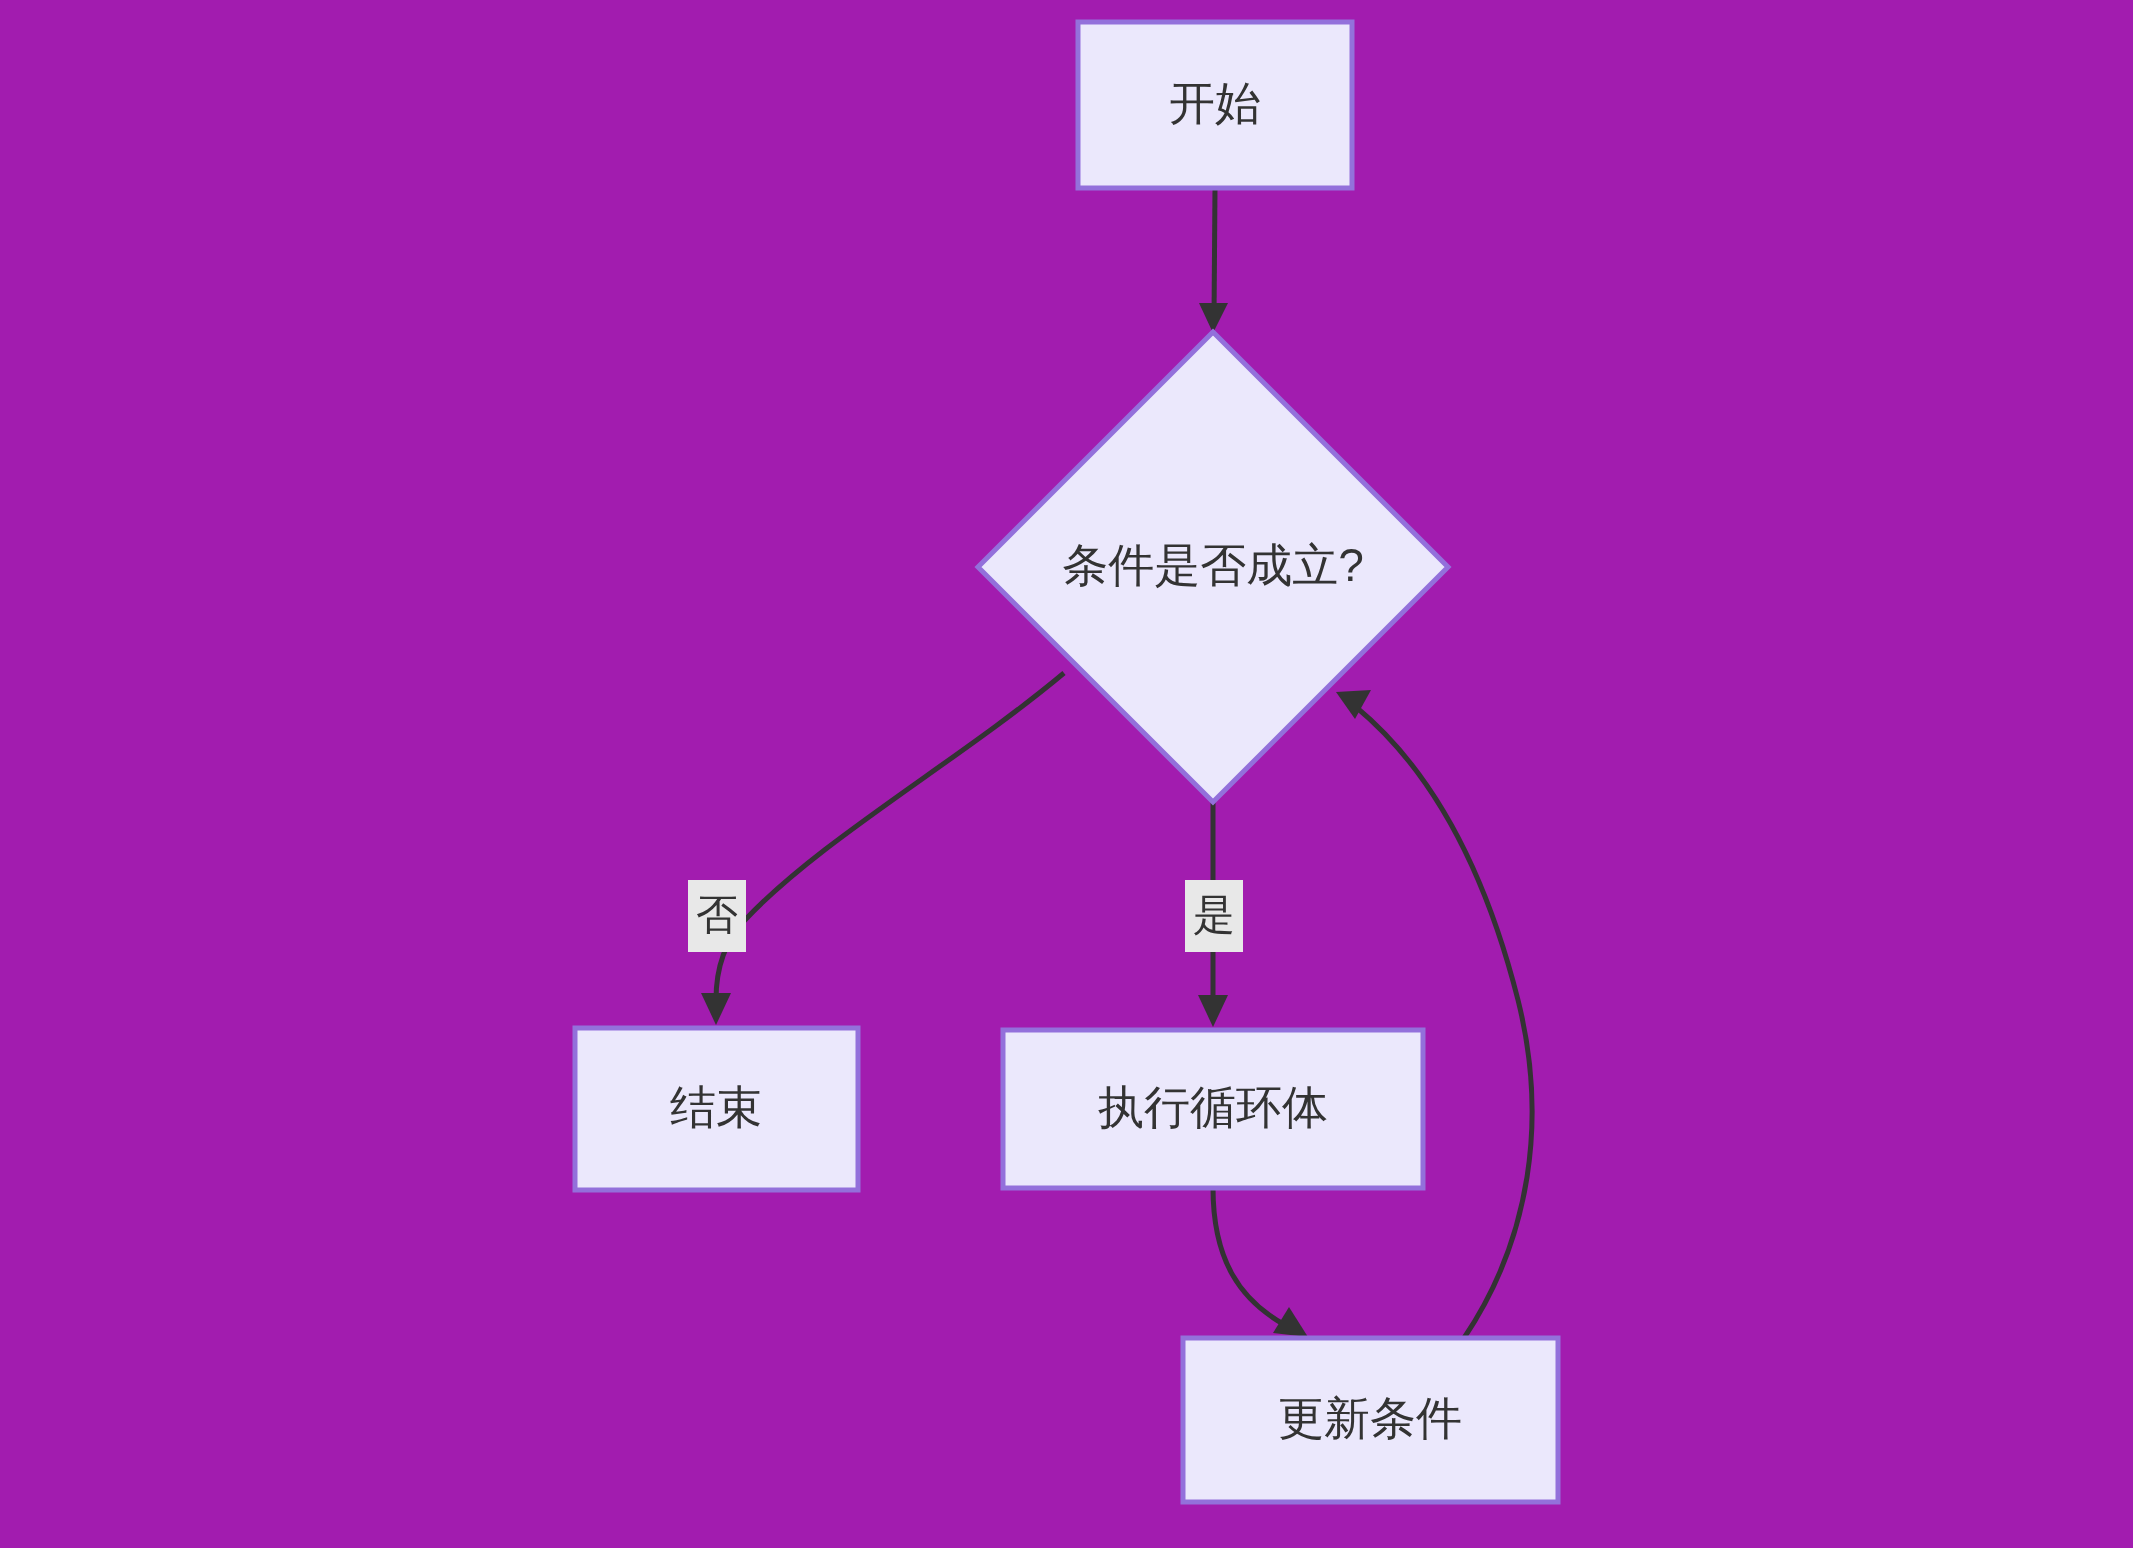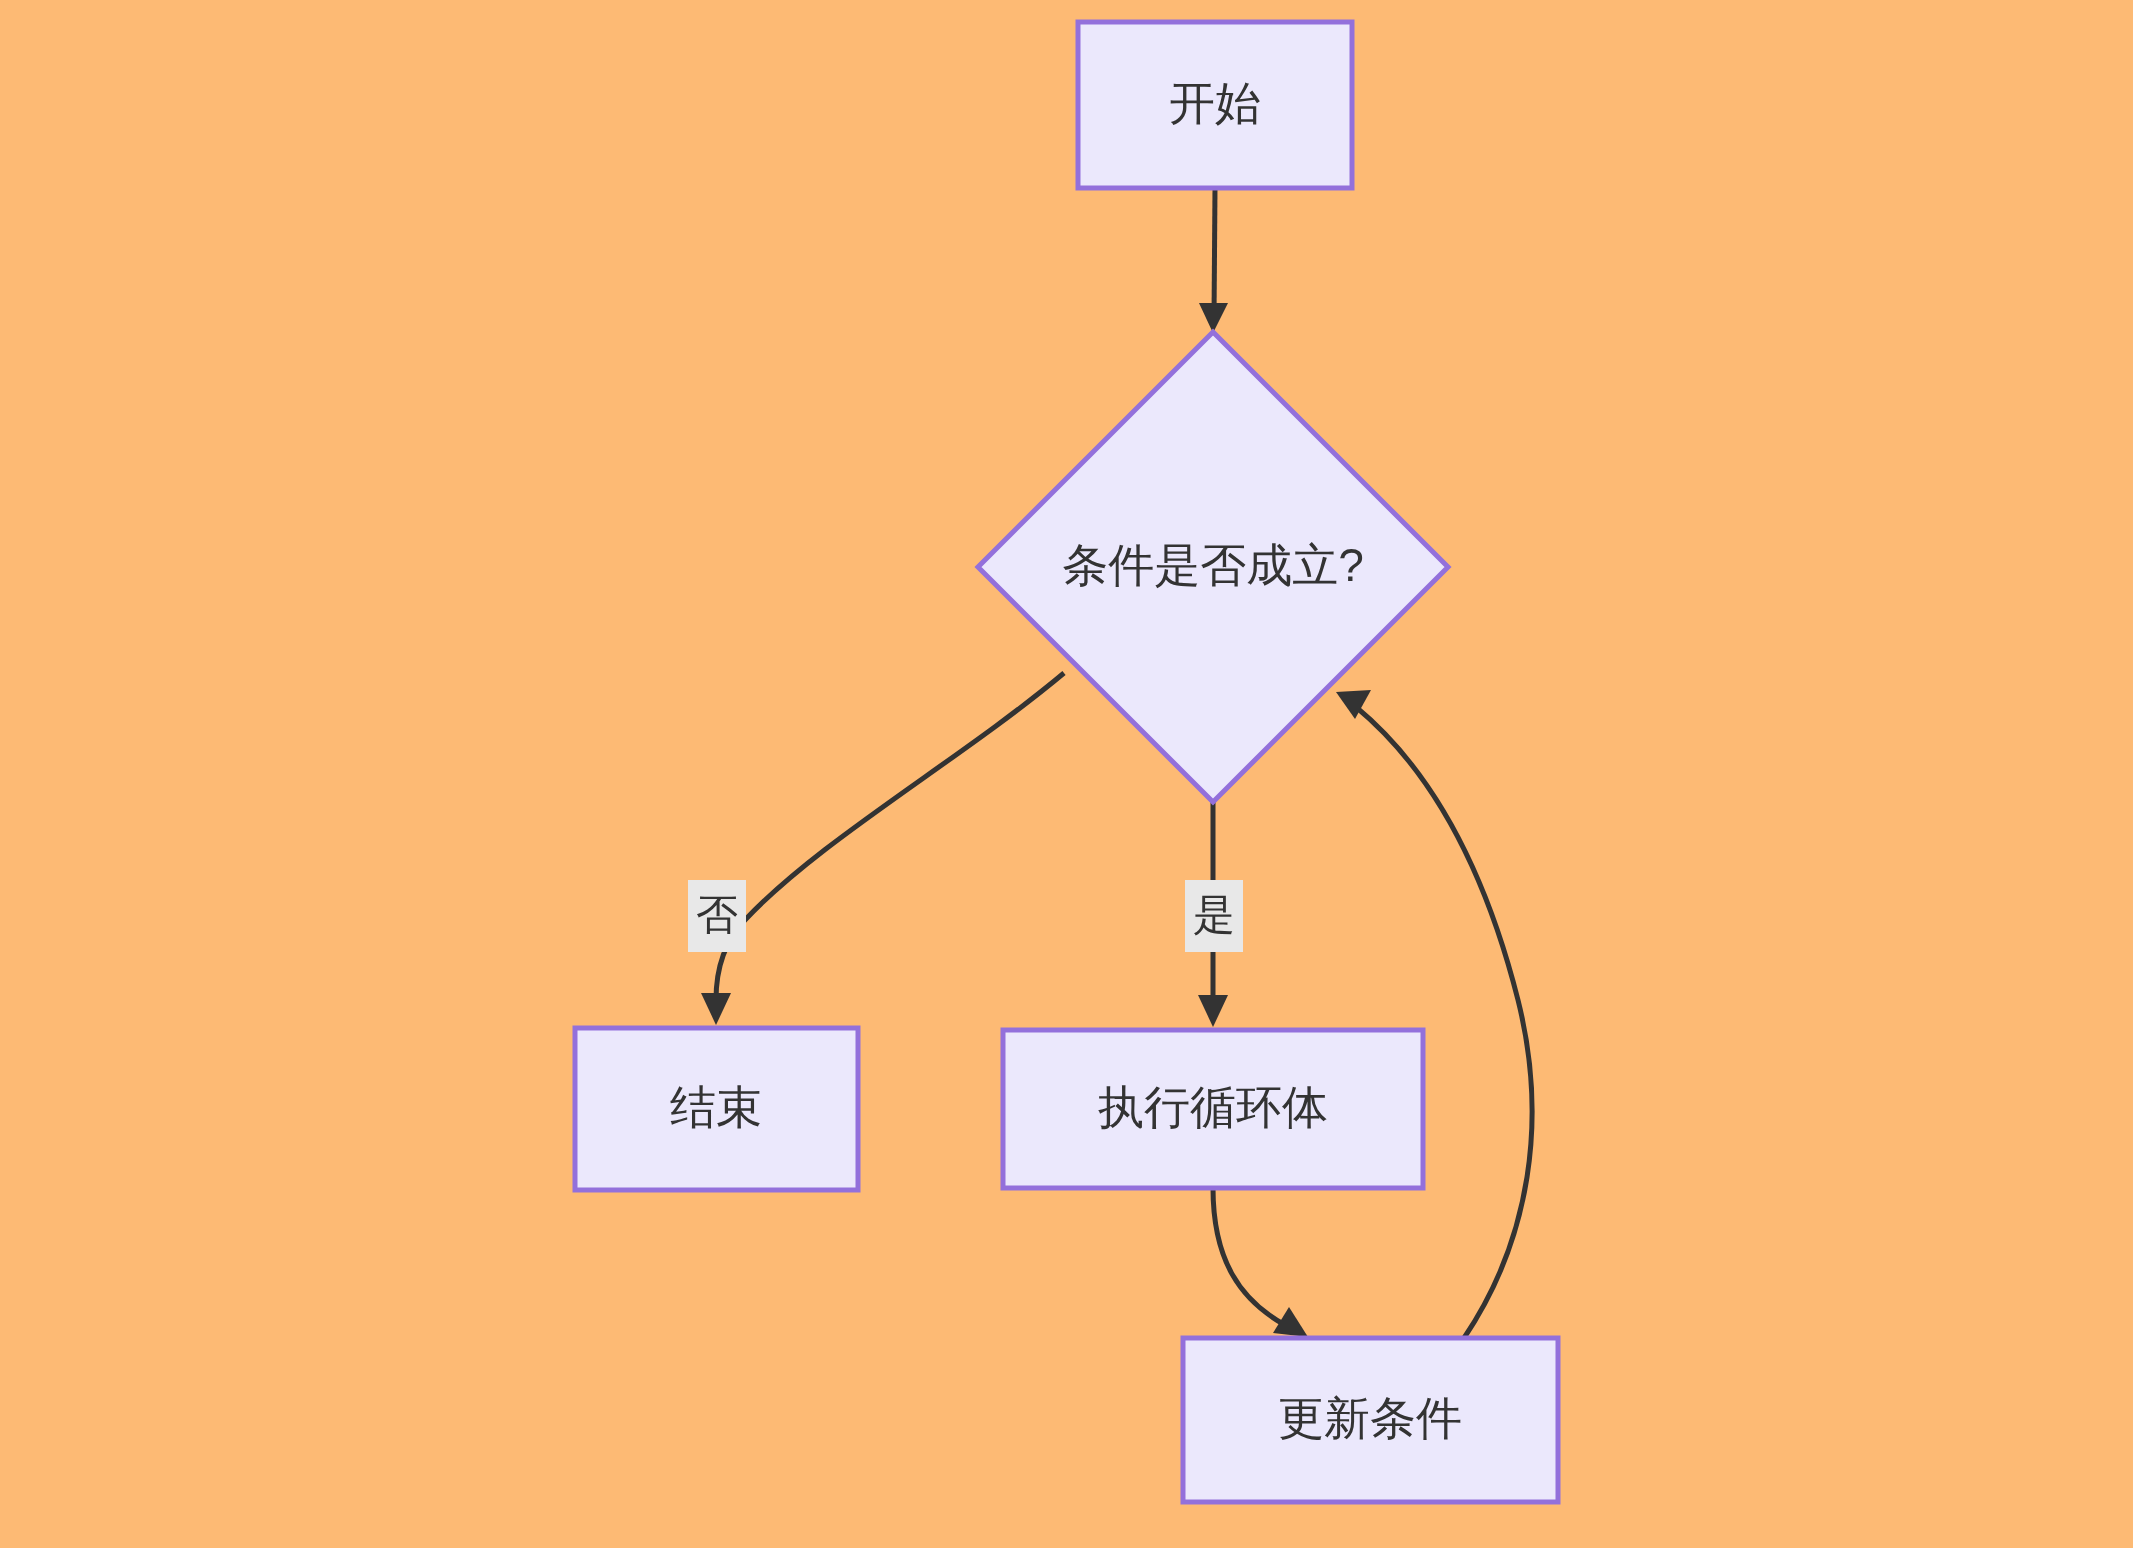--- a/index.html
+++ b/index.html
@@ -8,21 +8,21 @@
     padding: 0;
     background: #ffffff;
   }
   body {
     font-family: "Liberation Sans", "DejaVu Sans", sans-serif;
   }
   #diagram-root {
     position: relative;
     width: 2133px;
     height: 1548px;
-    background: #fdba74;
+    background: #a21caf;
     overflow: hidden;
   }
   #flow-svg {
     position: absolute;
     top: 0;
     left: 0;
     width: 2133px;
     height: 1548px;
     display: block;
   }

